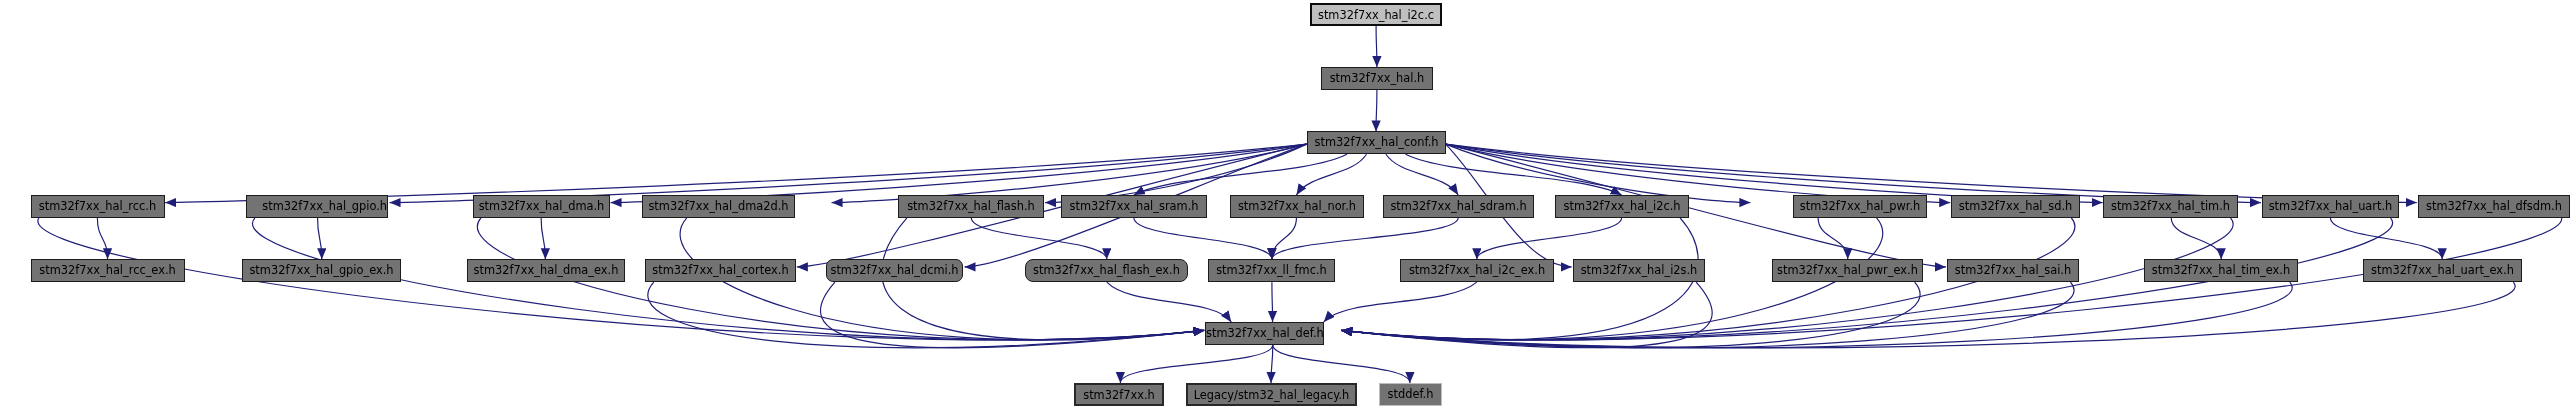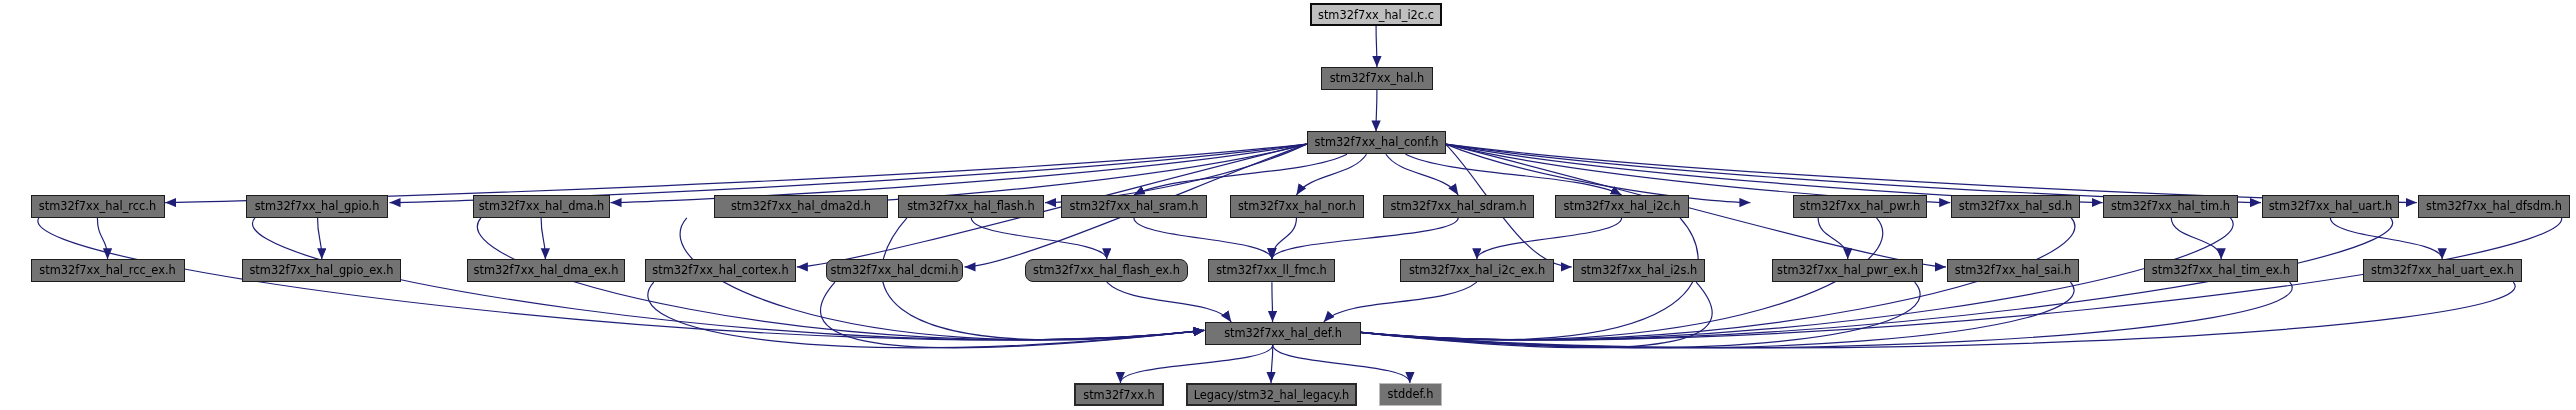--- a/index.html
+++ b/index.html
@@ -78,23 +78,23 @@
       <path d="M 3025 257 C 3038 319, 2014 438, 1584 390" fill="none" stroke="#1f1f78" stroke-width="1.4" marker-end="url(#arr)"></path>
       <path d="M 1503 407 C 1503 433, 1323 426, 1323 452" fill="none" stroke="#1f1f78" stroke-width="1.4" marker-end="url(#arr)"></path>
       <path d="M 1503 407 C 1503 433, 1501 426, 1501 452" fill="none" stroke="#1f1f78" stroke-width="1.4" marker-end="url(#arr)"></path>
       <path d="M 1503 407 C 1503 433, 1665 426, 1665 452" fill="none" stroke="#1f1f78" stroke-width="1.4" marker-end="url(#arr)"></path>
     </svg>
   <div id="nodes">
       <div class="node start" style="left: 1310px; top: 2.5px; width: 132px;">stm32f7xx_hal_i2c.c</div>
       <div class="node" style="left: 1321px; top: 67px; width: 112px;">stm32f7xx_hal.h</div>
       <div class="node" style="left: 1307px; top: 131px; width: 139px;">stm32f7xx_hal_conf.h</div>
       <div class="node" style="left: 30.5px; top: 195px; width: 134px;">stm32f7xx_hal_rcc.h</div>
-      <div class="node" style="left: 246px; top: 195px; width: 142px;">stm32f7xx_hal_gpio.h</div>
+      <div class="node" style="left: 246px; top: 195px; width: 142px; text-align: right;">stm32f7xx_hal_gpio.h</div>
       <div class="node" style="left: 473px; top: 195px; width: 137px;">stm32f7xx_hal_dma.h</div>
-      <div class="node" style="left: 714px; top: 195px; width: 174px;">stm32f7xx_hal_dma2d.h</div>
+      <div class="node" style="left: 642px; top: 195px; width: 153px;">stm32f7xx_hal_dma2d.h</div>
       <div class="node" style="left: 898px; top: 195px; width: 146px;">stm32f7xx_hal_flash.h</div>
       <div class="node" style="left: 1061px; top: 195px; width: 146px;">stm32f7xx_hal_sram.h</div>
       <div class="node" style="left: 1230px; top: 195px; width: 134px;">stm32f7xx_hal_nor.h</div>
       <div class="node" style="left: 1383px; top: 195px; width: 151px;">stm32f7xx_hal_sdram.h</div>
       <div class="node" style="left: 1555px; top: 195px; width: 134px;">stm32f7xx_hal_i2c.h</div>
       <div class="node" style="left: 1793px; top: 195px; width: 134px;">stm32f7xx_hal_pwr.h</div>
       <div class="node" style="left: 1951px; top: 195px; width: 129px;">stm32f7xx_hal_sd.h</div>
       <div class="node" style="left: 2103px; top: 195px; width: 135px;">stm32f7xx_hal_tim.h</div>
       <div class="node" style="left: 2262px; top: 195px; width: 137px;">stm32f7xx_hal_uart.h</div>
       <div class="node" style="left: 2418px; top: 195px; width: 152px;">stm32f7xx_hal_dfsdm.h</div>
@@ -104,19 +104,19 @@
       <div class="node" style="left: 645px; top: 259px; width: 151px;">stm32f7xx_hal_cortex.h</div>
       <div class="node" style="left: 826px; top: 259px; width: 137px; border-radius: 7px;">stm32f7xx_hal_dcmi.h</div>
       <div class="node" style="left: 1025px; top: 259px; width: 163px; border-radius: 8px;">stm32f7xx_hal_flash_ex.h</div>
       <div class="node" style="left: 1208px; top: 259px; width: 127px;">stm32f7xx_ll_fmc.h</div>
       <div class="node" style="left: 1400px; top: 259px; width: 154px;">stm32f7xx_hal_i2c_ex.h</div>
       <div class="node" style="left: 1573px; top: 259px; width: 132px;">stm32f7xx_hal_i2s.h</div>
       <div class="node" style="left: 1772px; top: 259px; width: 151px;">stm32f7xx_hal_pwr_ex.h</div>
       <div class="node" style="left: 1947px; top: 259px; width: 132px;">stm32f7xx_hal_sai.h</div>
       <div class="node" style="left: 2144px; top: 259px; width: 154px;">stm32f7xx_hal_tim_ex.h</div>
       <div class="node" style="left: 2363px; top: 259px; width: 159px;">stm32f7xx_hal_uart_ex.h</div>
-      <div class="node" style="left: 1205px; top: 322px; width: 156px;">stm32f7xx_hal_def.h</div>
+      <div class="node" style="left: 1205px; top: 322px; width: 119px;">stm32f7xx_hal_def.h</div>
       <div class="node bold" style="left: 1074px; top: 383px; width: 90px;">stm32f7xx.h</div>
       <div class="node bold" style="left: 1186px; top: 383px; width: 171px;">Legacy/stm32_hal_legacy.h</div>
       <div class="node ext" style="left: 1379px; top: 383px; width: 63px;">stddef.h</div>
     </div>
 </div>
 
 
 </body></html>

